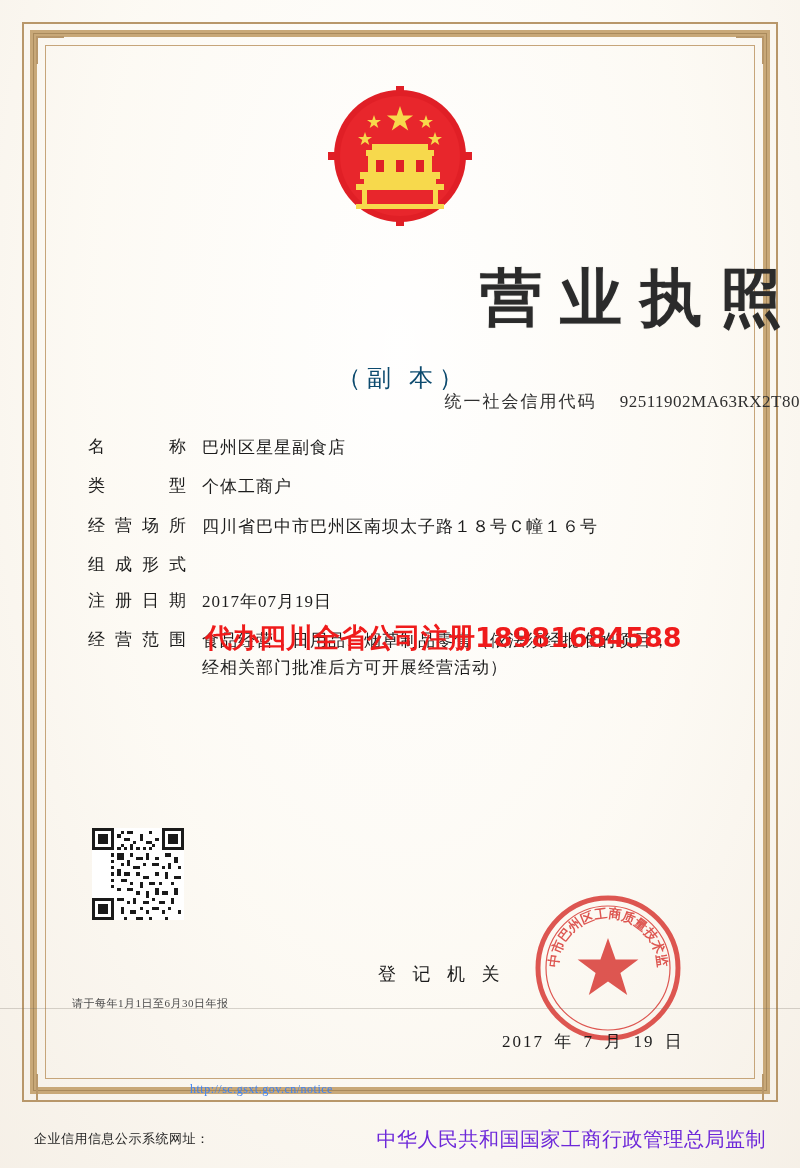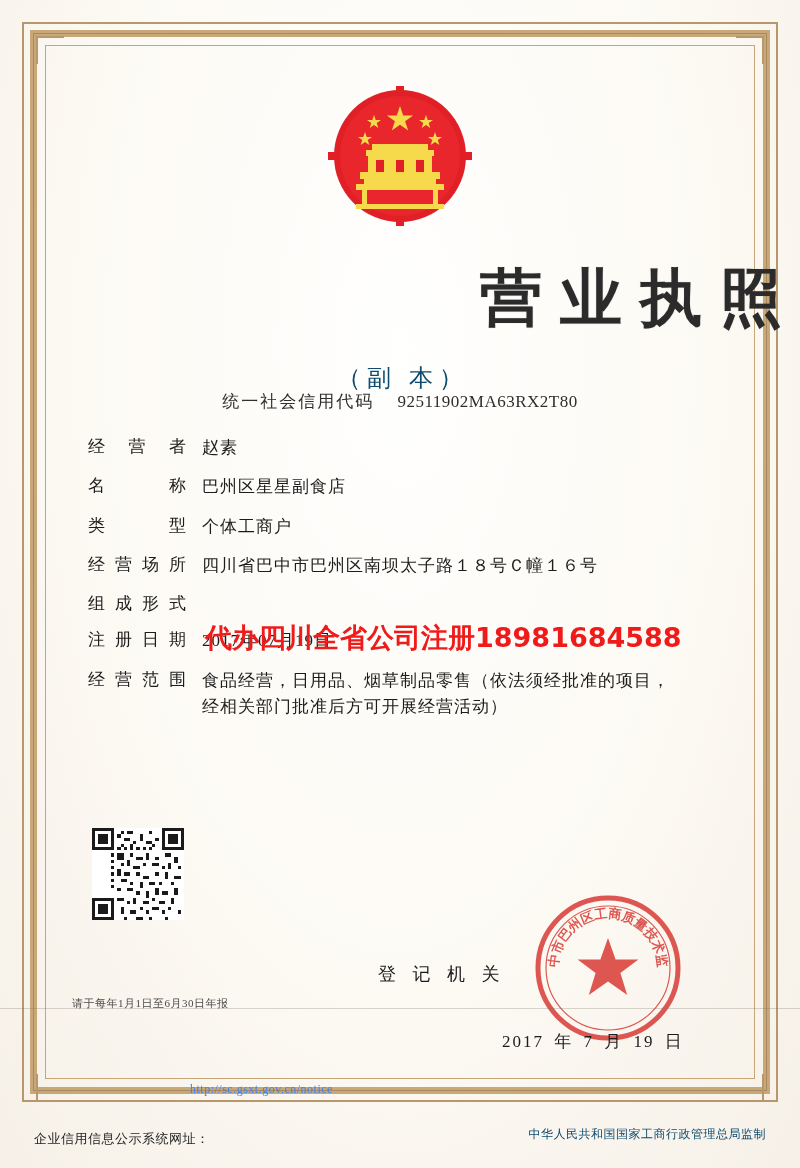--- a/index.html
+++ b/index.html
@@ -103,21 +103,21 @@
     font-size: 24px;
     letter-spacing: 6px;
     text-indent: 6px;
     color: #0c4a6e;
   }
 
   .credit-code {
     position: absolute;
     left: 0; right: 0;
     top: 390px;
-    text-align: center;
+    text-align: right;
     font-size: 17px;
     color: #2f2f2f;
     letter-spacing: 1px;
   }
   .credit-code .cc-label { letter-spacing: 2px; }
   .credit-code .cc-value {
     margin-left: 18px;
     font-family: "Liberation Serif", serif;
     letter-spacing: 0.5px;
   }
@@ -232,22 +232,22 @@
     left: 34px;
     top: 1130px;
     font-size: 13px;
     color: #1f1f1f;
     letter-spacing: 0.5px;
   }
   .footer-right {
     position: absolute;
     right: 34px;
     top: 1126px;
-    font-size: 12px;
-    color: #0c4a6e;
+    font-size: 20px;
+    color: #6d28d9;
     letter-spacing: 0.5px;
   }
 </style>
 </head>
 <body>
 
 <div class="page">
 
   <div class="paper-tint"></div>
 
@@ -304,24 +304,20 @@
 
   <div class="main-title">营业执照</div>
   <div class="sub-title">（副 本）</div>
 
   <div class="credit-code">
     <span class="cc-label">统一社会信用代码</span>
     <span class="cc-value">92511902MA63RX2T80</span>
   </div>
 
   <div class="fields">
-    <div class="field-row">
-      <div class="field-label">经营者</div>
-      <div class="field-value">赵素</div>
-    </div>
     <div class="field-row">
       <div class="field-label">名称</div>
       <div class="field-value">巴州区星星副食店</div>
     </div>
     <div class="field-row">
       <div class="field-label">类型</div>
       <div class="field-value">个体工商户</div>
     </div>
     <div class="field-row">
       <div class="field-label">经营场所</div>

